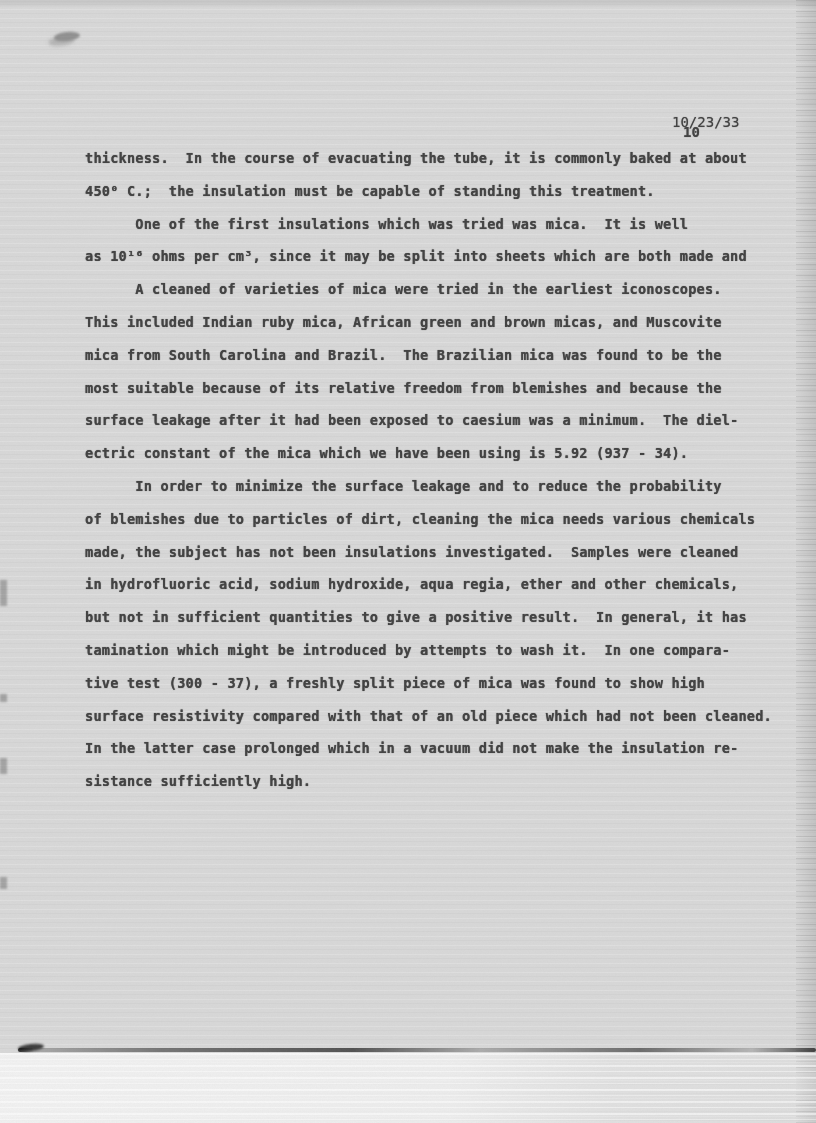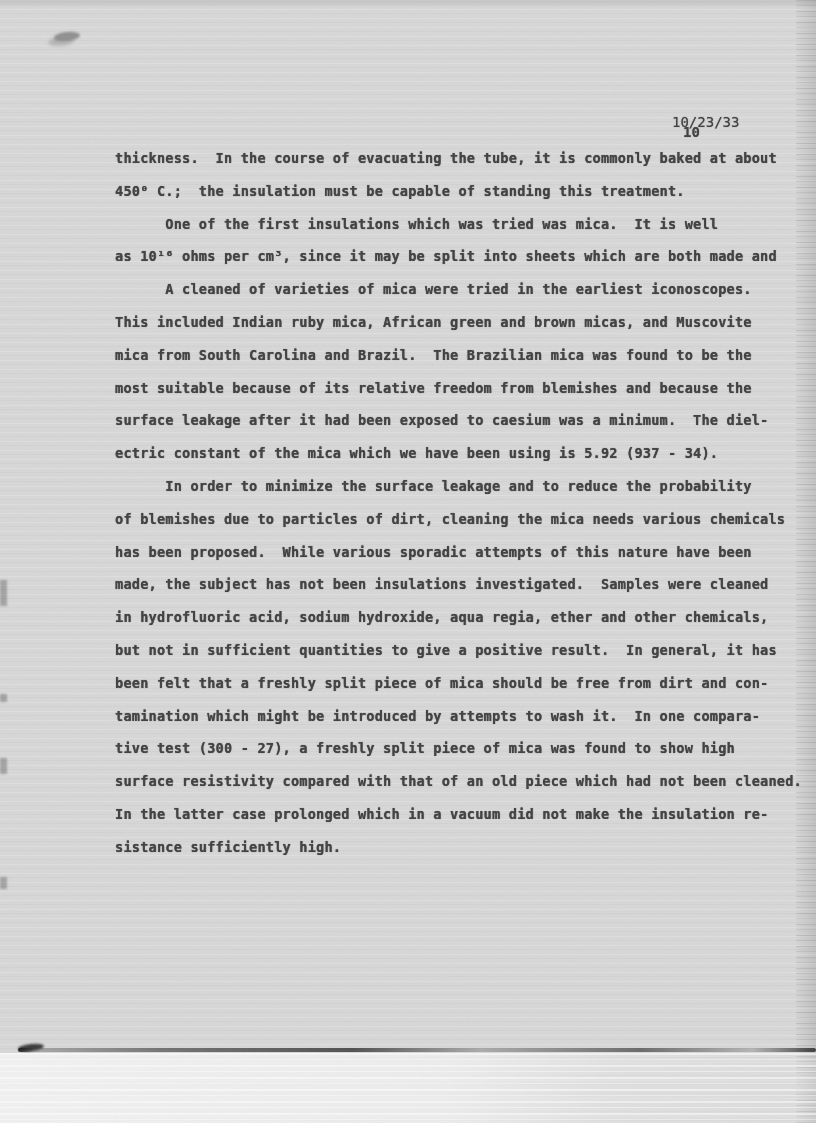--- a/index.html
+++ b/index.html
@@ -53,21 +53,20 @@
     font-weight: normal;
     color: var(--ink);
     text-shadow: 0 0 1px rgba(70,70,70,0.75);
     text-align: right;
   }
   
   .body-text {
     position: absolute;
     left: 85px; top: 142px;
     width: 690px;
-    margin-left: 30px;
   }
   .line {
     white-space: pre;
     font-size: 13.5px;
     letter-spacing: 0.25px;
     line-height: 32.8px;
     height: 32.8px;
     font-weight: bold;
     color: var(--ink);
     text-shadow: 0 0 1px rgba(70,70,70,0.8), 0.4px 0.4px 0.6px rgba(60,60,60,0.35);
@@ -171,27 +170,25 @@
     <div class="line">      One of the first insulations which was tried was mica.  It is well</div>
     <div class="line">as 10¹⁶ ohms per cm³, since it may be split into sheets which are both made and</div>
     <div class="line">      A cleaned of varieties of mica were tried in the earliest iconoscopes.</div>
     <div class="line">This included Indian ruby mica, African green and brown micas, and Muscovite</div>
     <div class="line">mica from South Carolina and Brazil.  The Brazilian mica was found to be the</div>
     <div class="line">most suitable because of its relative freedom from blemishes and because the</div>
     <div class="line">surface leakage after it had been exposed to caesium was a minimum.  The diel-</div>
     <div class="line">ectric constant of the mica which we have been using is 5.92 (937 - 34).</div>
     <div class="line">      In order to minimize the surface leakage and to reduce the probability</div>
     <div class="line">of blemishes due to particles of dirt, cleaning the mica needs various chemicals</div>
-    <div class="line">has been proposed.  While various sporadic attempts of this nature have been</div>
     <div class="line">made, the subject has not been insulations investigated.  Samples were cleaned</div>
     <div class="line">in hydrofluoric acid, sodium hydroxide, aqua regia, ether and other chemicals,</div>
     <div class="line">but not in sufficient quantities to give a positive result.  In general, it has</div>
-    <div class="line">been felt that a freshly split piece of mica should be free from dirt and con-</div>
     <div class="line">tamination which might be introduced by attempts to wash it.  In one compara-</div>
-    <div class="line">tive test (300 - 27), a freshly split piece of mica was found to show high</div>
+    <div class="line">tive test (300 - 37), a freshly split piece of mica was found to show high</div>
     <div class="line">surface resistivity compared with that of an old piece which had not been cleaned.</div>
     <div class="line">In the latter case prolonged which in a vacuum did not make the insulation re-</div>
     <div class="line">sistance sufficiently high.</div>
   </div>
 
   <div class="bottom-blob"></div>
   <div class="bottom-streak"></div>
   <div class="bottom-light-area"></div>
 
   <svg class="grain" width="816" height="1123" xmlns="http://www.w3.org/2000/svg">

